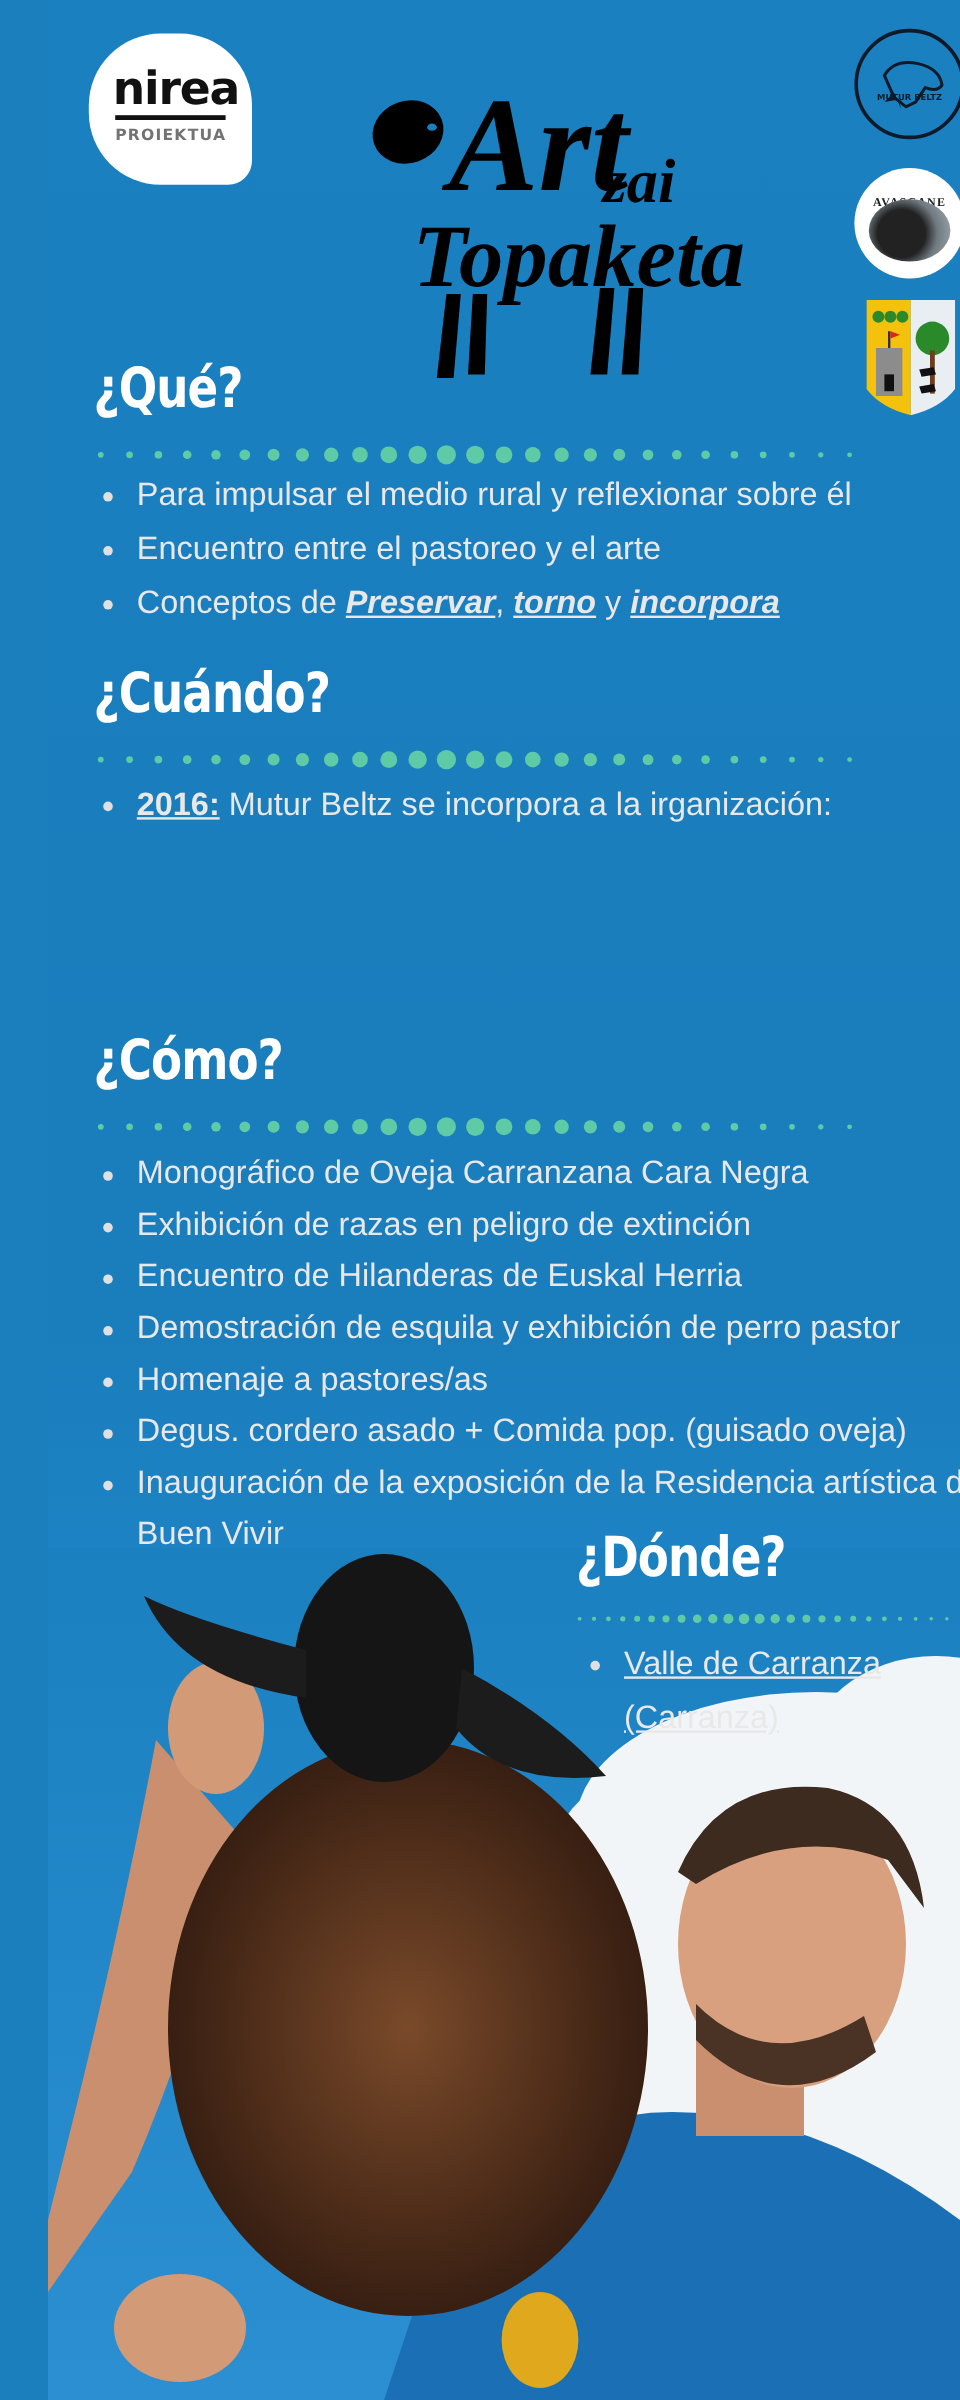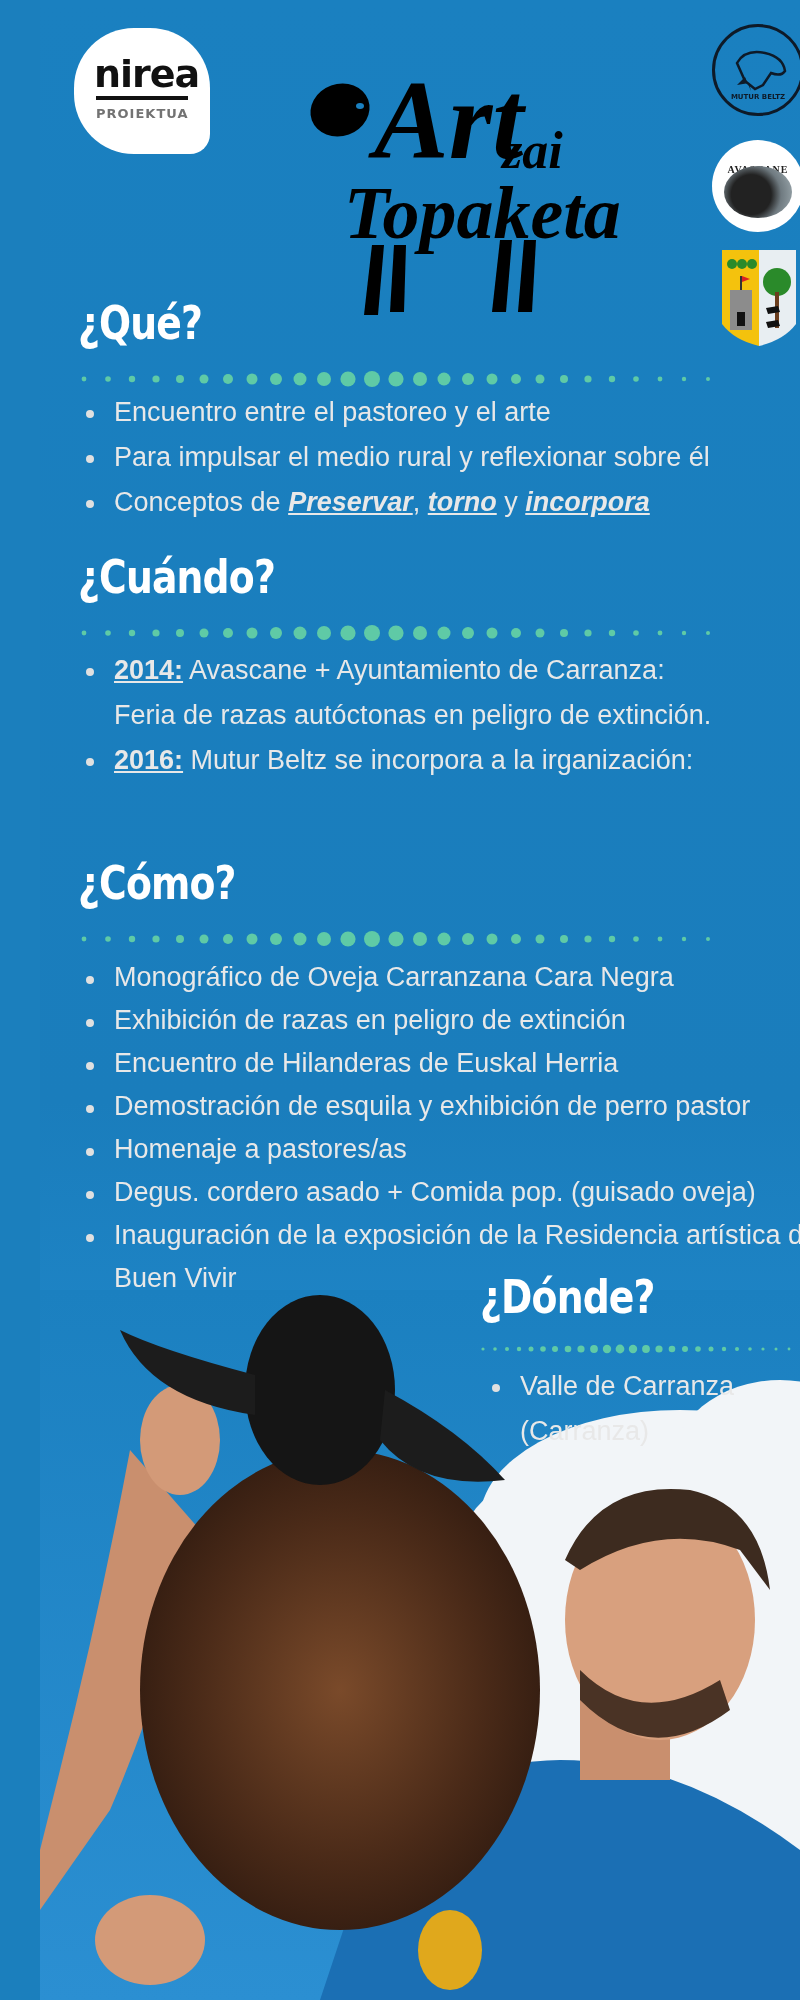--- a/index.html
+++ b/index.html
@@ -20,21 +20,21 @@
   }
   .nirea-word { position: absolute; left: 20px; top: 24px; font: bold 38px "DejaVu Sans", sans-serif; letter-spacing: -1px; color: #111; }
   .nirea-bar { position: absolute; left: 22px; top: 68px; width: 92px; height: 4px; background: #111; }
   .nirea-sub { position: absolute; left: 22px; top: 78px; font: bold 13px "DejaVu Sans", sans-serif; letter-spacing: 1px; color: #737373; }
 
   .artzai {
     position: absolute; left: 262px; top: 40px; width: 320px; height: 280px;
   }
 
   .badge-mutur { position: absolute; left: 672px; top: 24px; width: 92px; height: 92px; border: 3px solid #0e1a28; border-radius: 50%; box-sizing: border-box; }
-  .badge-mutur .label { position: absolute; bottom: 12px; width: 100%; text-align: center; font: bold 7px "DejaVu Sans", sans-serif; color: #0e1a28; }
+  .badge-mutur .label { position: absolute; bottom: 28px; width: 100%; text-align: center; font: bold 7px "DejaVu Sans", sans-serif; color: #0e1a28; }
   .badge-avascane { position: absolute; left: 672px; top: 140px; width: 92px; height: 92px; background: #fff; border-radius: 50%; overflow: hidden; }
   .badge-avascane .label { position: absolute; top: 24px; width: 100%; text-align: center; font: bold 10px "Liberation Serif", serif; color: #222; letter-spacing: 1px; }
   .badge-avascane .photo { position: absolute; left: 12px; top: 26px; width: 68px; height: 52px; border-radius: 50%; background: radial-gradient(circle at 40% 55%, #222 0 40%, #6f7a80 60%, #a9b6bb 100%); }
   .crest { position: absolute; left: 682px; top: 250px; width: 74px; height: 96px; }
 
   
   .heading {
     position: absolute; color: #fff;
     font: bold 46px "DejaVu Sans", sans-serif; letter-spacing: -1px;
     transform: scaleX(0.82); transform-origin: left;
@@ -127,22 +127,22 @@
         <circle cx="486" cy="11" r="4"></circle>
         <circle cx="510" cy="11" r="3.6"></circle>
         <circle cx="534" cy="11" r="3.2"></circle>
         <circle cx="558" cy="11" r="2.8"></circle>
         <circle cx="582" cy="11" r="2.4"></circle>
         <circle cx="606" cy="11" r="2.2"></circle>
         <circle cx="630" cy="11" r="2"></circle>
     </g>
   </svg>
   <ul class="list" style="left:42px; top:390px;">
+    <li>Para impulsar el medio rural y reflexionar sobre él</li>
     <li>Encuentro entre el pastoreo y el arte</li>
-    <li>Para impulsar el medio rural y reflexionar sobre él</li>
     <li><span>Conceptos de </span><em>Preservar</em><span>, </span><em>torno</em><span> y </span><em>incorpora</em></li>
   </ul>
 
   <div class="heading" style="left:38px; top:550px;">¿Cuándo?</div>
   <svg class="dots" style="left:38px; top:622px;" width="650" height="22">
     <g fill="#5fcaa6">
       <circle cx="6" cy="11" r="2.4"></circle>
         <circle cx="30" cy="11" r="2.8"></circle>
         <circle cx="54" cy="11" r="3.2"></circle>
         <circle cx="78" cy="11" r="3.6"></circle>
@@ -165,21 +165,20 @@
         <circle cx="486" cy="11" r="4"></circle>
         <circle cx="510" cy="11" r="3.6"></circle>
         <circle cx="534" cy="11" r="3.2"></circle>
         <circle cx="558" cy="11" r="2.8"></circle>
         <circle cx="582" cy="11" r="2.4"></circle>
         <circle cx="606" cy="11" r="2.2"></circle>
         <circle cx="630" cy="11" r="2"></circle>
     </g>
   </svg>
   <ul class="list" style="left:42px; top:648px;">
-    <li><b>2014:</b><span> Avascane + Ayuntamiento de Carranza:</span><br><span>Feria de razas autóctonas en peligro de extinción.</span></li>
     <li><b>2016:</b><span> Mutur Beltz se incorpora a la irganización:</span><br></li>
   </ul>
 
   <div class="heading" style="left:38px; top:856px;">¿Cómo?</div>
   <svg class="dots" style="left:38px; top:928px;" width="650" height="22">
     <g fill="#5fcaa6">
       <circle cx="6" cy="11" r="2.4"></circle>
         <circle cx="30" cy="11" r="2.8"></circle>
         <circle cx="54" cy="11" r="3.2"></circle>
         <circle cx="78" cy="11" r="3.6"></circle>
@@ -284,17 +283,17 @@
         <circle cx="244" cy="7" r="2.2"></circle>
         <circle cx="257" cy="7" r="2"></circle>
         <circle cx="270" cy="7" r="1.8"></circle>
         <circle cx="283" cy="7" r="1.6"></circle>
         <circle cx="296" cy="7" r="1.5"></circle>
         <circle cx="309" cy="7" r="1.4"></circle>
         <circle cx="322" cy="7" r="1.3"></circle>
         <circle cx="335" cy="7" r="1.2"></circle>
     </g>
   </svg>
-  <ul class="list" style="left:448px; top:1364px;">
+  <ul class="list" style="left:448px; top:1364px;text-decoration:underline;">
     <li><span>Valle de Carranza</span><br><span>(Carranza)</span></li>
   </ul>
 
 </div>
 
 </body></html>

